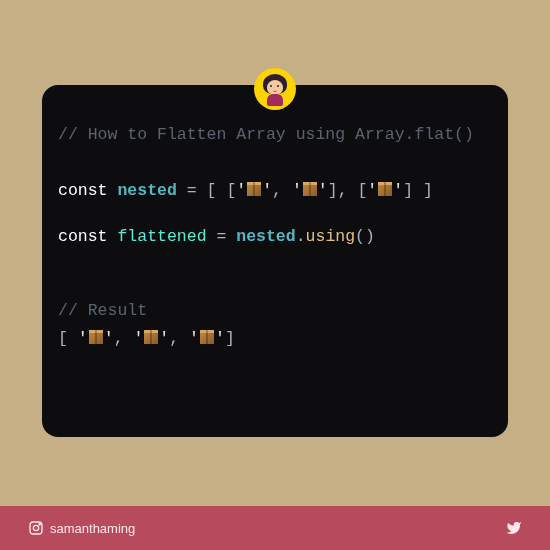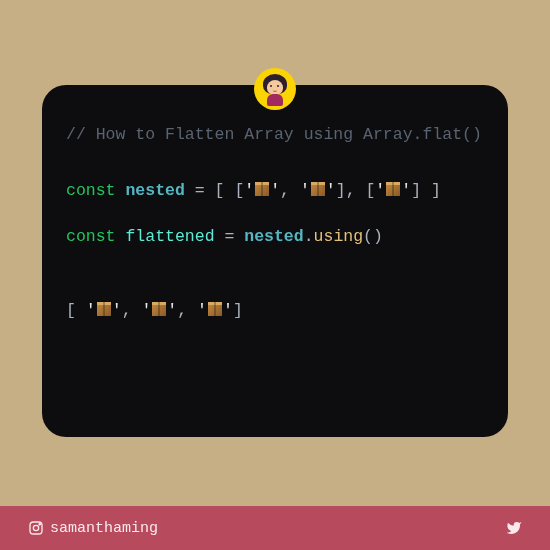--- a/index.html
+++ b/index.html
@@ -16,22 +16,22 @@
       height: 550px;
       position: relative;
     }
     .code-block {
       position: absolute;
       top: 85px;
       left: 42px;
       right: 42px;
       height: 352px;
       background: #0d0d0f;
-      border-radius: 24px;
-      padding: 38px 24px 24px 24px;
+      border-radius: 16px;
+      padding: 38px 24px 24px 16px;
       font-size: 16.5px;
       line-height: 1.45;
     }
     .avatar {
       position: absolute;
       top: 68px;
       left: 50%;
       transform: translateX(-50%);
       width: 42px;
       height: 42px;
@@ -60,21 +60,21 @@
       top: 9px; left: 10px;
       width: 16px; height: 15px;
       background: #f4c99b;
       border-radius: 50% 50% 45% 45%;
     }
     .eye { position: absolute; width: 2px; height: 2px; background: #2d1f2f; border-radius: 50%; top: 14px; }
     .eye.l { left: 13px; } .eye.r { left: 20px; }
     .mouth { position: absolute; width: 4px; height: 2px; border-bottom: 1.5px solid #b0544a; border-radius: 0 0 6px 6px; top: 19px; left: 16px; }
     .body { position: absolute; top: 23px; left: 10px; width: 16px; height: 12px; background: #a12a5e; border-radius: 6px 6px 2px 2px; }
     .comment { color: #5a6370; }
-    .kw { color: #22c55e; }
+    .kw { color: #ffffff; }
     .varname { color: #56b6c2; font-weight: bold; }
     .varname2 { color: #5eead4; }
     .punct { color: #abb2bf; }
     .method { color: #e5c07b; }
     .dot { color: #abb2bf; }
     .str { color: #e6e6e6; }
     .codeline { white-space: pre; margin-bottom: 4px; }
     .spacer { height: 28px; }
     .spacer-sm { height: 18px; }
     .box-emoji {
@@ -105,22 +105,22 @@
       bottom: 0;
       left: 0;
       right: 0;
       height: 44px;
       background: #b84a5e;
       display: flex;
       align-items: center;
       justify-content: space-between;
       padding: 0 28px;
       color: #ffffff;
-      font-family: Liberation Mono, monospace;
-      font-size: 15px;
+      font-family: Liberation Sans, sans-serif;
+      font-size: 13px;
     }
     .footer-item {
       display: flex;
       align-items: center;
       gap: 6px;
       color: #fbe9ec;
     }
     .footer-icon {
       width: 16px;
       height: 16px;
@@ -150,20 +150,21 @@
 
     <div class="codeline"><span class="kw">const</span><span class="punct"> </span><span class="varname">nested</span><span class="punct"> </span><span class="punct">=</span><span class="punct"> </span><span class="punct">[</span><span class="punct"> </span><span class="punct">[</span><span class="str">'</span><span class="box-emoji"></span><span class="str">'</span><span class="punct">,</span><span class="punct"> </span><span class="str">'</span><span class="box-emoji"></span><span class="str">'</span><span class="punct">]</span><span class="punct">,</span><span class="punct"> </span><span class="punct">[</span><span class="str">'</span><span class="box-emoji"></span><span class="str">'</span><span class="punct">]</span><span class="punct"> </span><span class="punct">]</span></div>
 
     <div class="spacer-sm"></div>
 
     <div class="codeline"><span class="kw">const</span><span class="punct"> </span><span class="varname2">flattened</span><span class="punct"> </span><span class="punct">=</span><span class="punct"> </span><span class="varname">nested</span><span class="dot">.</span><span class="method">using</span><span class="punct">(</span><span class="punct">)</span></div>
 
     <div class="spacer"></div>
     <div class="spacer-sm"></div>
 
+    <div class="codeline"><span class="comment">// Result</span></div>
 
     <div class="codeline"><span class="punct">[</span><span class="punct"> </span><span class="str">'</span><span class="box-emoji"></span><span class="str">'</span><span class="punct">,</span><span class="punct"> </span><span class="str">'</span><span class="box-emoji"></span><span class="str">'</span><span class="punct">,</span><span class="punct"> </span><span class="str">'</span><span class="box-emoji"></span><span class="str">'</span><span class="punct">]</span></div>
   </div>
 
   <div class="footer">
     <div class="footer-item">
       <span class="footer-icon">
         <svg viewBox="0 0 24 24" width="16" height="16" fill="none" stroke="#fbe9ec" stroke-width="2">
           <rect x="3" y="3" width="18" height="18" rx="5"></rect>
           <circle cx="12" cy="12" r="4"></circle>

